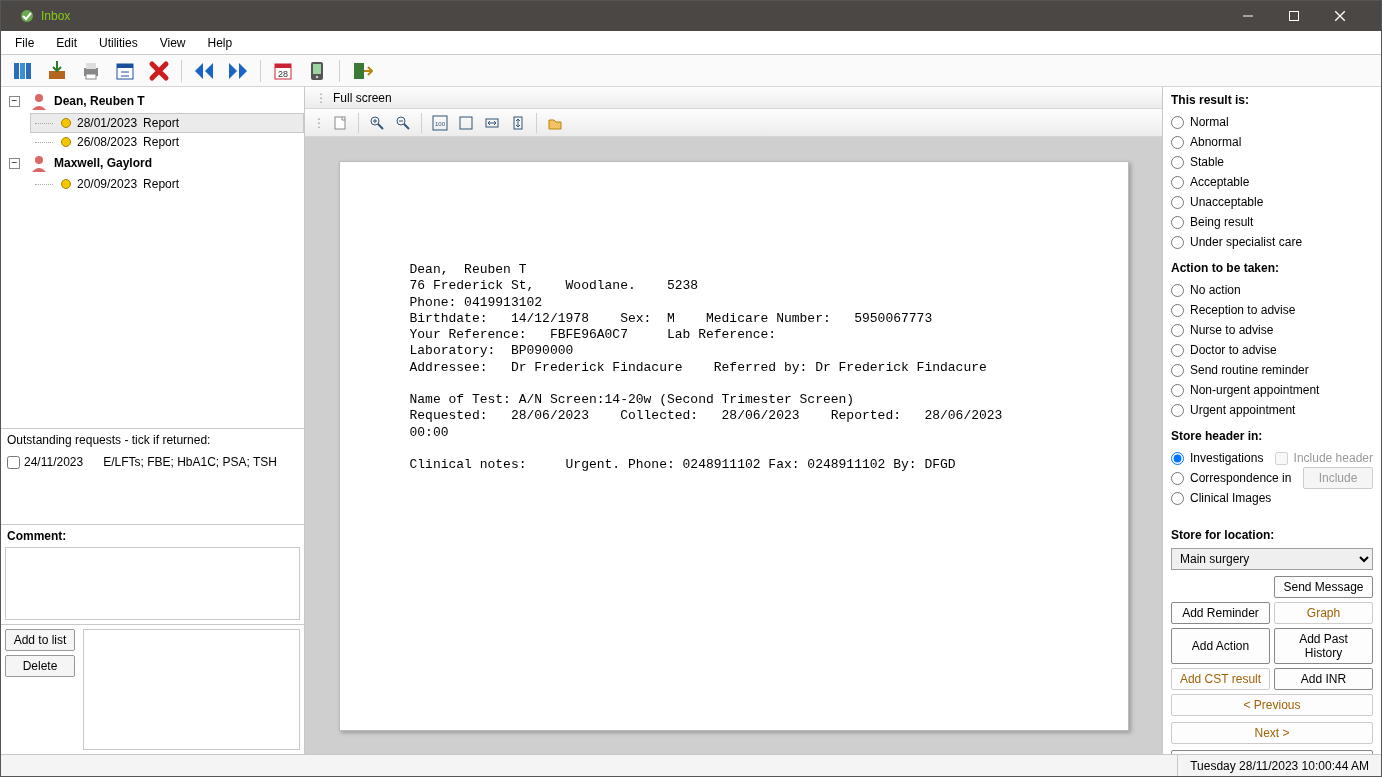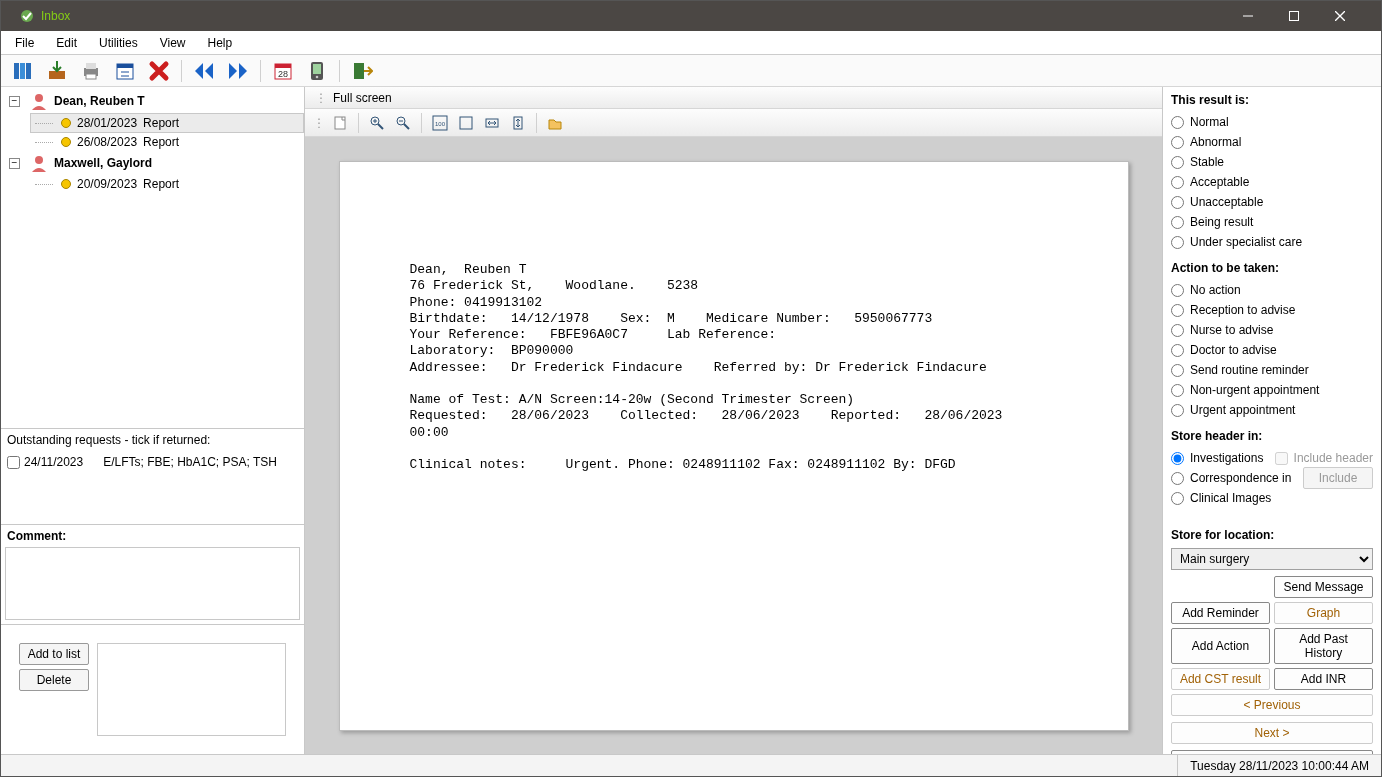--- a/index.html
+++ b/index.html
@@ -77,21 +77,21 @@
   .outstanding input[type=checkbox]{ margin:0 4px 0 0; }
 
   .comment-section { border-top: 1px solid #c8c8c8; display:flex; flex-direction:column; height:100px; }
   .comment-section .lbl { font-weight:600; padding:4px 6px; }
   .comment-section textarea {
     flex:1; margin:0 4px 4px 4px; resize:none; border:1px solid #c8c8c8;
     font-family:inherit; font-size:12px; background:#fff;
   }
 
   .btn-row {
-    border-top:1px solid #c8c8c8; display:flex; gap:8px; padding:18px; height:130px;
+    border-top:1px solid #c8c8c8; display:flex; gap:8px; padding:4px; height:130px;
   }
   .btn-col { display:flex; flex-direction:column; gap:4px; width:70px; }
   .btn-col button, .small-btn {
     padding:3px 6px; border:1px solid #999; background:#f5f5f5; font:inherit;
     border-radius:2px;
   }
   .thumb-box { flex:1; border:1px solid #c8c8c8; background:#fff; }
 
   
   .center-col { flex:1; display:flex; flex-direction:column; border-right:1px solid #c8c8c8; }

